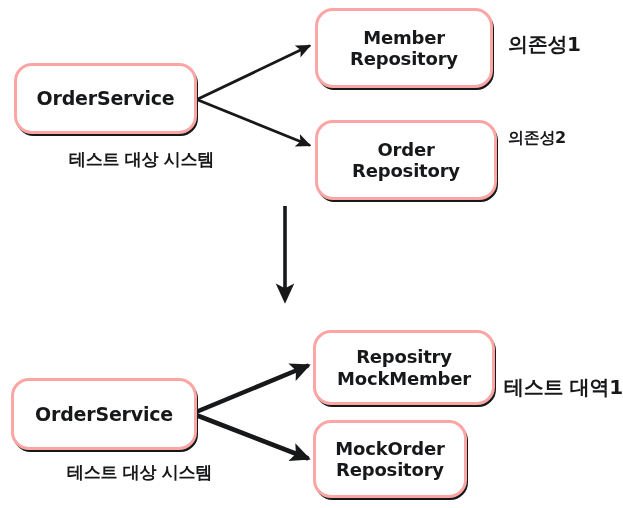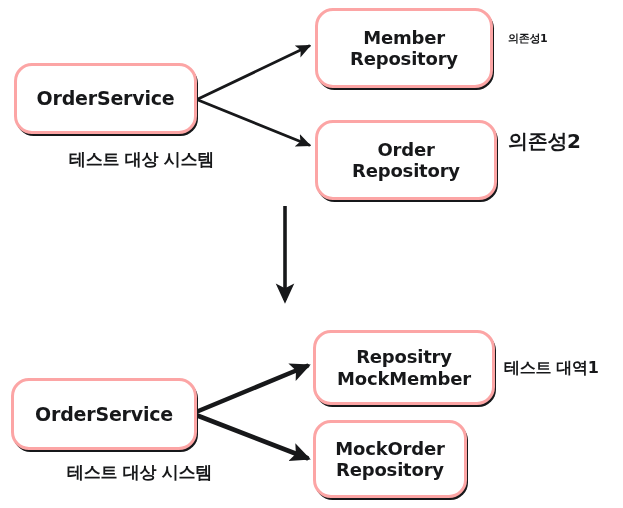--- a/index.html
+++ b/index.html
@@ -58,29 +58,29 @@
     font-weight: 700;
     white-space: nowrap;
     letter-spacing: -0.3px;
   }
 
   
   #sut-top      { left: 14px;  top: 63px;  width: 183px; height: 71px;  font-size: 19px; }
   #dep-member   { left: 315px; top: 8px;   width: 178px; height: 80px;  font-size: 18px; }
   #dep-order    { left: 315px; top: 120px; width: 182px; height: 80px;  font-size: 18px; }
   #cap-top      { left: 29px;  top: 148px; font-size: 17px; }
-  #lbl-dep1     { left: 508px; top: 31px;  font-size: 11px; }
-  #lbl-dep2     { left: 508px; top: 128px; font-size: 20px; }
+  #lbl-dep1     { left: 508px; top: 31px;  font-size: 20px; }
+  #lbl-dep2     { left: 508px; top: 128px; font-size: 16px; }
 
   
   #sut-bottom   { left: 11px;  top: 378px; width: 186px; height: 72px;  font-size: 19px; }
   #mock-member  { left: 313px; top: 330px; width: 182px; height: 75px;  font-size: 18px; }
   #mock-order   { left: 313px; top: 420px; width: 154px; height: 78px;  font-size: 18px; }
   #cap-bottom   { left: 27px;  top: 461px; font-size: 17px; }
-  #lbl-double1  { left: 504px; top: 358px; font-size: 16px; }
+  #lbl-double1  { left: 504px; top: 374px; font-size: 20px; }
   #lbl-double2  { left: 504px; top: 451px; font-size: 16px; }
 </style>
 </head>
 <body>
 
 <div id="canvas">
 
   <svg class="layer" viewBox="0 0 623 508">
     <defs>
       <marker id="ah-thin" viewBox="0 0 10 10" refX="8.4" refY="5" markerWidth="5.2" markerHeight="5.2" orient="auto-start-reverse">

